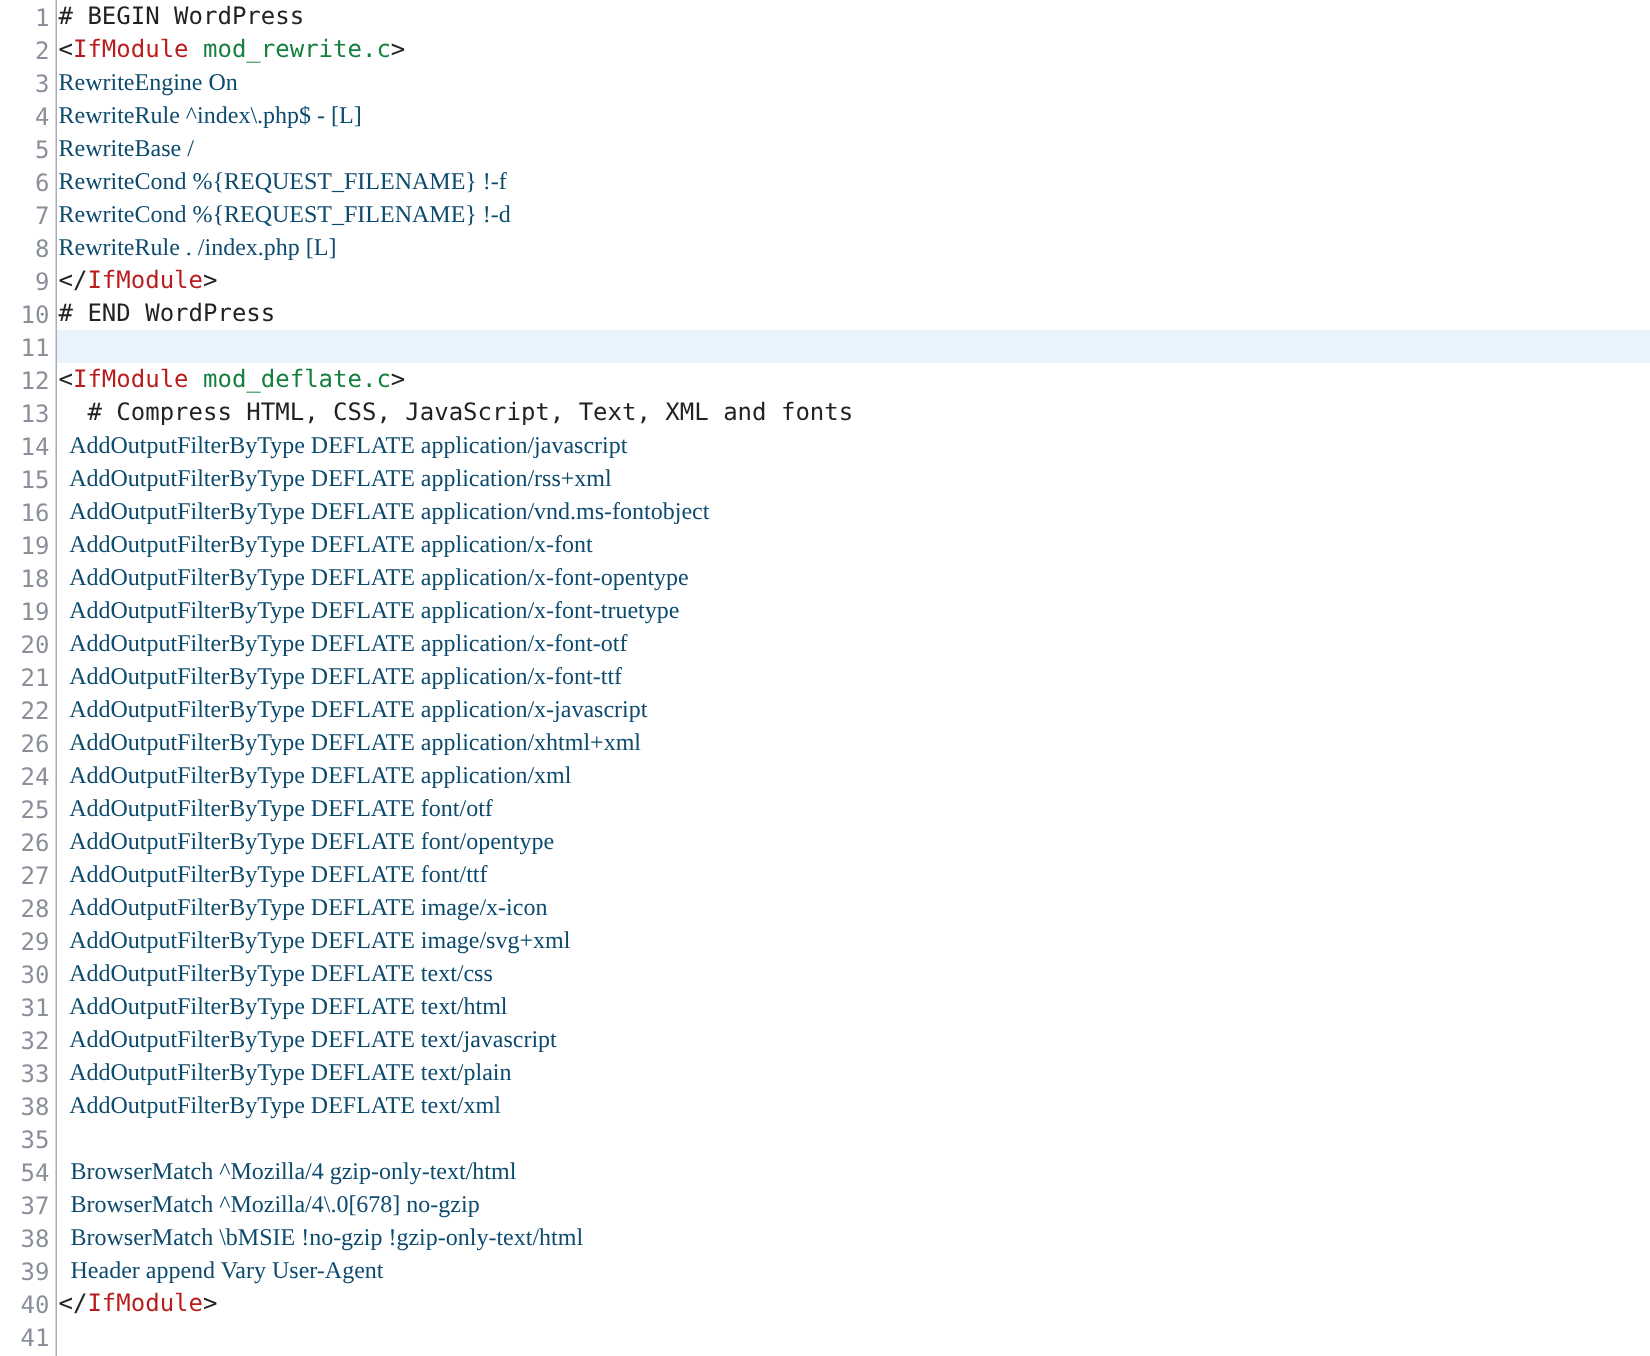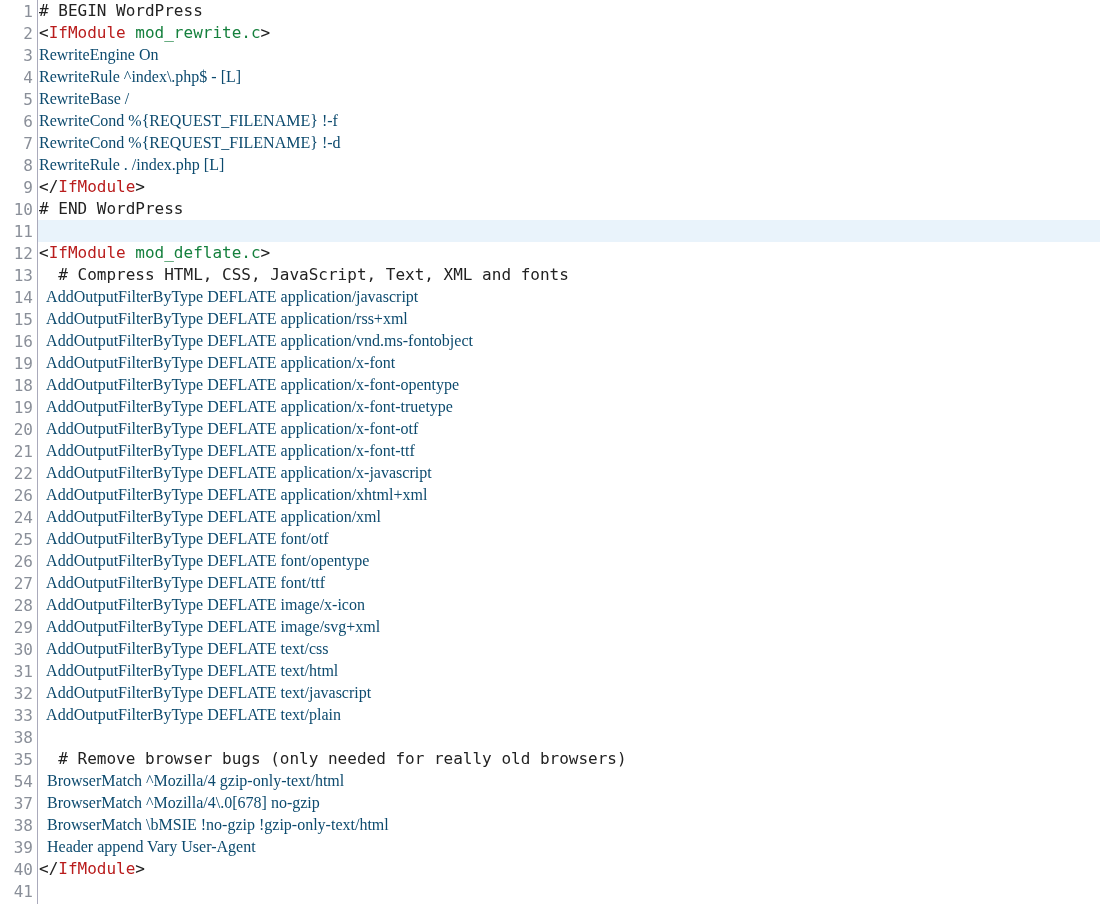--- a/index.html
+++ b/index.html
@@ -91,21 +91,21 @@
       <div class="row"><span class="plain">  AddOutputFilterByType DEFLATE application/xml</span></div>
       <div class="row"><span class="plain">  AddOutputFilterByType DEFLATE font/otf</span></div>
       <div class="row"><span class="plain">  AddOutputFilterByType DEFLATE font/opentype</span></div>
       <div class="row"><span class="plain">  AddOutputFilterByType DEFLATE font/ttf</span></div>
       <div class="row"><span class="plain">  AddOutputFilterByType DEFLATE image/x-icon</span></div>
       <div class="row"><span class="plain">  AddOutputFilterByType DEFLATE image/svg+xml</span></div>
       <div class="row"><span class="plain">  AddOutputFilterByType DEFLATE text/css</span></div>
       <div class="row"><span class="plain">  AddOutputFilterByType DEFLATE text/html</span></div>
       <div class="row"><span class="plain">  AddOutputFilterByType DEFLATE text/javascript</span></div>
       <div class="row"><span class="plain">  AddOutputFilterByType DEFLATE text/plain</span></div>
+      <div class="row"><span class="plain">  AddOutputFilterByType DEFLATE text/xml</span></div>
       <div class="row"><span class="plain"></span></div>
-      <div class="row"><span class="comment">  # Remove browser bugs (only needed for really old browsers)</span></div>
       <div class="row"><span class="plain">  BrowserMatch ^Mozilla/4 gzip-only-text/html</span></div>
       <div class="row"><span class="plain">  BrowserMatch ^Mozilla/4\.0[678] no-gzip</span></div>
       <div class="row"><span class="plain">  BrowserMatch \bMSIE !no-gzip !gzip-only-text/html</span></div>
       <div class="row"><span class="plain">  Header append Vary User-Agent</span></div>
       <div class="row"><span class="punct">&lt;/</span><span class="tag">IfModule</span><span class="punct">&gt;</span></div>
     </div>
 </div>
 
 </body></html>

